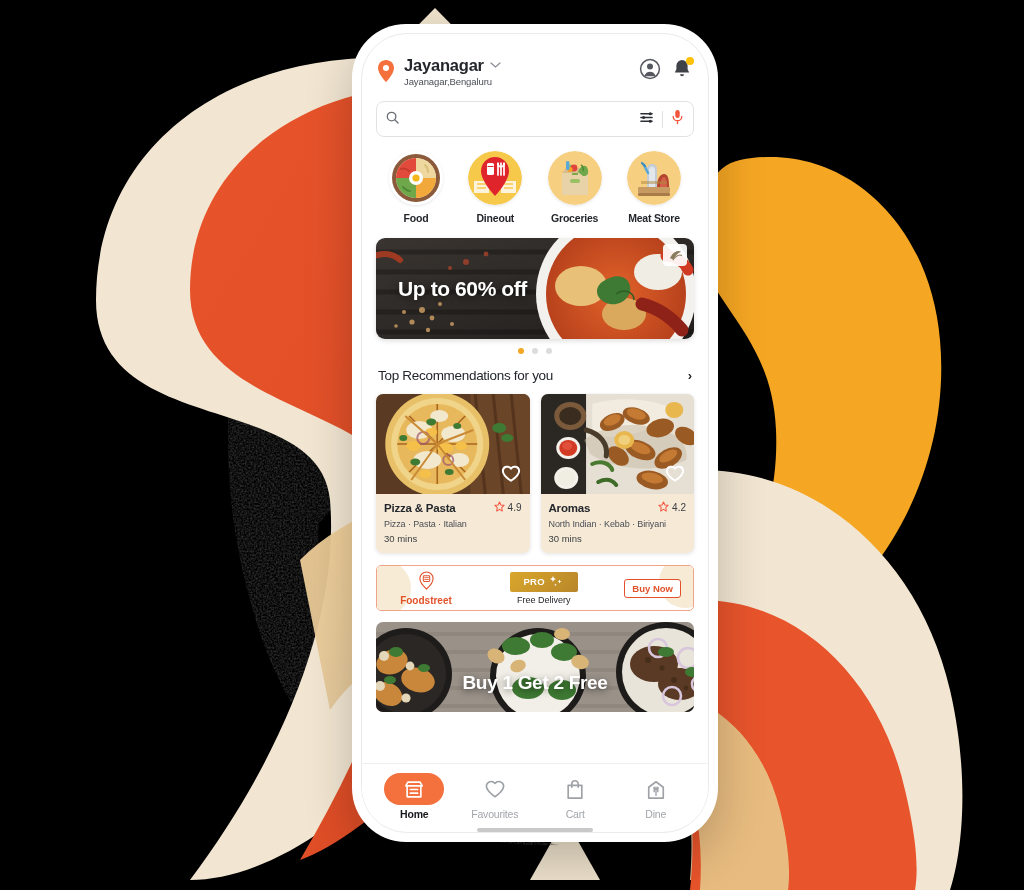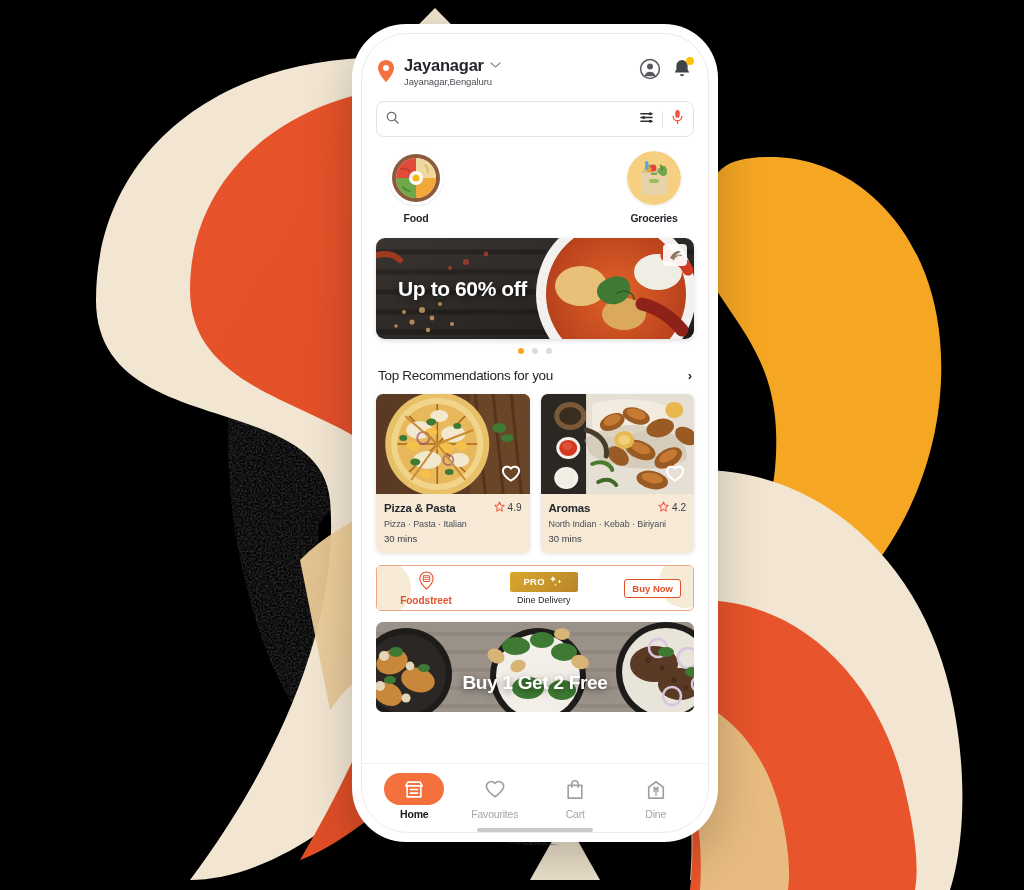--- a/index.html
+++ b/index.html
@@ -351,40 +351,73 @@
                 <circle cx="27" cy="27" r="7" fill="#fff"></circle>
                 <circle cx="27" cy="27" r="3.6" fill="#F5B718"></circle>
                 <path d="M12 18c3-1 6 0 8 2" stroke="#C33C2C" stroke-width="2" fill="none" stroke-linecap="round"></path>
                 <path d="M36 14c2 2 3 5 3 7" stroke="#D9C07A" stroke-width="2" fill="none" stroke-linecap="round"></path>
                 <path d="M14 36c2 2 5 4 7 4" stroke="#4F8B36" stroke-width="2" fill="none" stroke-linecap="round"></path>
               </svg>
             </div>
             <div class="cat-label">Food</div>
           </div>
 
+          <div class="cat">
+            <div class="cat-ic">
+              <svg width="54" height="54" viewBox="0 0 54 54">
+                <circle cx="27" cy="27" r="27" fill="#F6C94B"></circle>
+                <rect x="6" y="30" width="15" height="12" fill="#FDF3DC"></rect>
+                <rect x="33" y="30" width="15" height="12" fill="#FDF3DC"></rect>
+                <path d="M9 33h9M9 37h9M36 33h9M36 37h9" stroke="#F6C94B" stroke-width="1.4"></path>
+                <path d="M27 6c-7.7 0-14 6.3-14 14 0 10.5 14 25 14 25s14-14.5 14-25c0-7.7-6.3-14-14-14z" fill="#E0242B"></path>
+                <rect x="19" y="12" width="7" height="12" rx="1.6" fill="#fff"></rect>
+                <path d="M19.5 15.5h6" stroke="#E0242B" stroke-width="1.1"></path>
+                <path d="M30 12v12M33 12v12M36 12v12" stroke="#fff" stroke-width="1.7" stroke-linecap="round"></path>
+                <path d="M30 12c0 5 6 5 6 0" stroke="#fff" stroke-width="1.7" fill="none"></path>
+              </svg>
+            </div>
+            <div class="cat-label">Dineout</div>
+          </div>
 
           <div class="cat">
             <div class="cat-ic">
               <svg width="54" height="54" viewBox="0 0 54 54">
                 <circle cx="27" cy="27" r="27" fill="#F7CF80"></circle>
                 <path d="M14 44V22h26v22z" fill="#E8D3A8"></path>
                 <path d="M14 22l4-5h18l4 5z" fill="#D9BE8C"></path>
                 <path d="M24 22h6v2h-6z" fill="#7EA84F"></path>
                 <rect x="22" y="28" width="10" height="4" rx="2" fill="#9BBF63"></rect>
                 <path d="M30 21c3-8 9-8 10-2s-3 6-5 6z" fill="#6FA84B"></path>
                 <path d="M20 20c-1-6 3-8 5-5s0 6-1 6z" fill="#8BC05E"></path>
                 <circle cx="26" cy="17" r="3.4" fill="#E0443A"></circle>
                 <circle cx="22" cy="18.5" r="2.6" fill="#F5A02C"></circle>
                 <rect x="18" y="10" width="3.4" height="9" rx="1.6" fill="#58A8D8"></rect>
                 <path d="M33 14c2 1 3 4 2 6" stroke="#4F8B36" stroke-width="1.6" fill="none"></path>
               </svg>
             </div>
             <div class="cat-label">Groceries</div>
           </div>
 
+          <div class="cat">
+            <div class="cat-ic">
+              <svg width="54" height="54" viewBox="0 0 54 54">
+                <circle cx="27" cy="27" r="27" fill="#F7CF80"></circle>
+                <rect x="11" y="36" width="32" height="6" rx="1" fill="#C79A62"></rect>
+                <rect x="11" y="42" width="32" height="3" rx="1" fill="#A87B48"></rect>
+                <path d="M20 36V18c0-3 2-5 5-5s5 2 5 5v18z" fill="#C5CBD2"></path>
+                <path d="M22 36V19c0-2 1.4-3.4 3-3.4s3 1.4 3 3.4v17z" fill="#E2E7EC"></path>
+                <path d="M30 36c0-8 3-13 7-13s5 5 5 13z" fill="#B4452F"></path>
+                <path d="M33 36c0-6 2-10 4-10s3 4 3 10z" fill="#D4604A"></path>
+                <path d="M17 14l4 8" stroke="#58A8D8" stroke-width="2.6" stroke-linecap="round"></path>
+                <path d="M15 12l3 3" stroke="#3F8CBF" stroke-width="2.2" stroke-linecap="round"></path>
+                <rect x="14" y="30" width="26" height="3" fill="#B0873F" opacity=".5"></rect>
+              </svg>
+            </div>
+            <div class="cat-label">Meat Store</div>
+          </div>
 
         </div>
 
         <div class="hero">
           <svg width="100%" height="113" viewBox="0 0 338 113" preserveAspectRatio="xMidYMid slice">
             <defs>
               <linearGradient id="darkwood" x1="0" y1="0" x2="1" y2="1">
                 <stop offset="0%" stop-color="#3a3531"></stop>
                 <stop offset="100%" stop-color="#1f1c1a"></stop>
               </linearGradient>
@@ -590,21 +623,21 @@
             <div class="pro-badge">
               <span>PRO</span>
               <span>
                 <svg width="16" height="14" viewBox="0 0 16 14">
                   <path d="M5 2l.9 2.1L8 5l-2.1.9L5 8l-.9-2.1L2 5l2.1-.9z" fill="#fff"></path>
                   <path d="M11.5 5.5l.6 1.4 1.4.6-1.4.6-.6 1.4-.6-1.4L9.5 7.5l1.4-.6z" fill="#fff"></path>
                   <path d="M7.5 9.5l.4 1 1 .4-1 .4-.4 1-.4-1-1-.4 1-.4z" fill="#fff"></path>
                 </svg>
               </span>
             </div>
-            <div class="promo-sub">Dine Delivery</div>
+            <div class="promo-sub">Free Delivery</div>
           </div>
           <button class="buy-now">Buy Now</button>
         </div>
 
         <div class="hero2">
           <svg width="100%" height="90" viewBox="0 0 338 90" preserveAspectRatio="xMidYMid slice">
             <rect width="338" height="90" fill="#9A9289"></rect>
             <g opacity=".35">
               <path d="M0 12h338M0 30h338M0 48h338M0 66h338M0 84h338" stroke="#7E766D" stroke-width="4"></path>
             </g>

